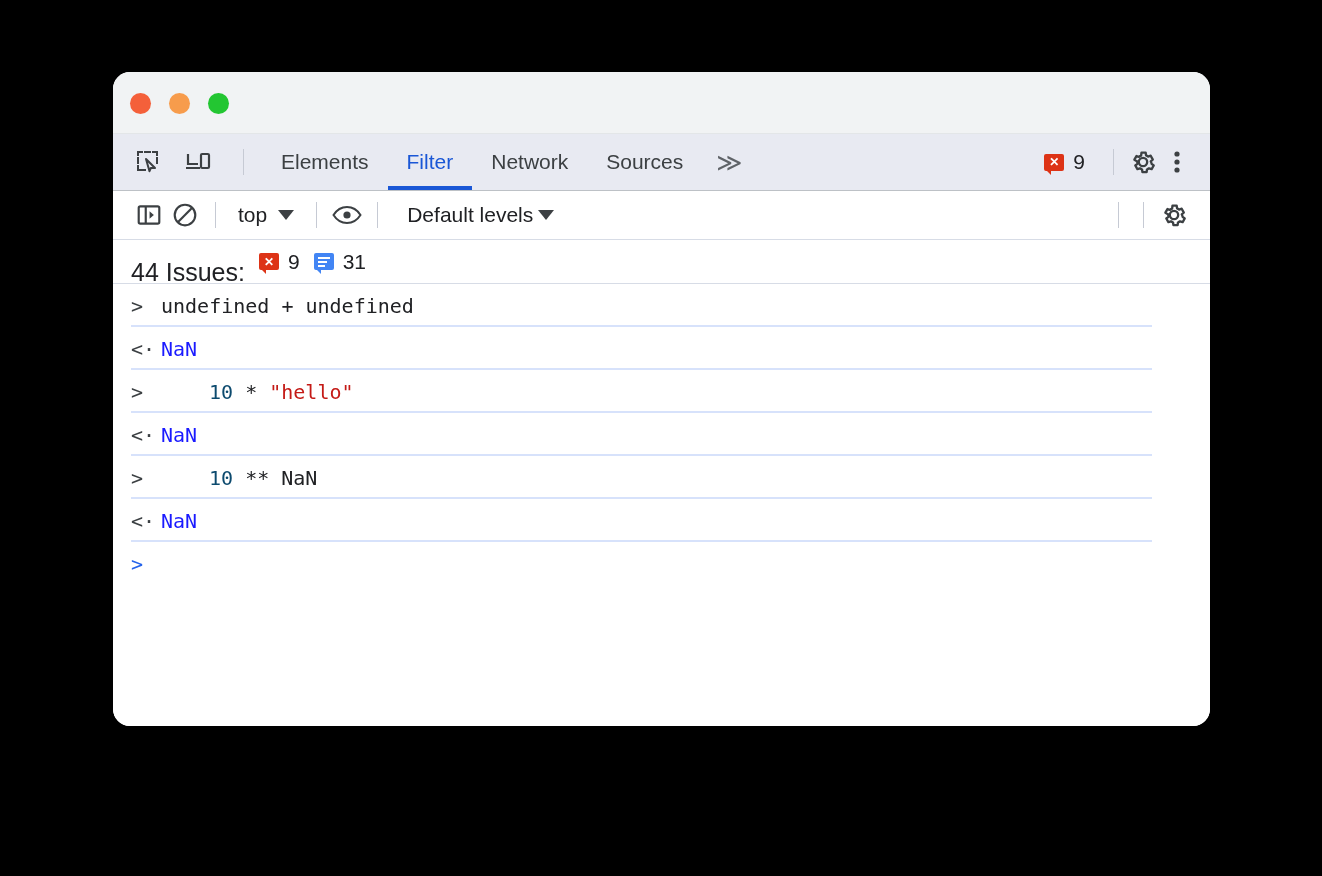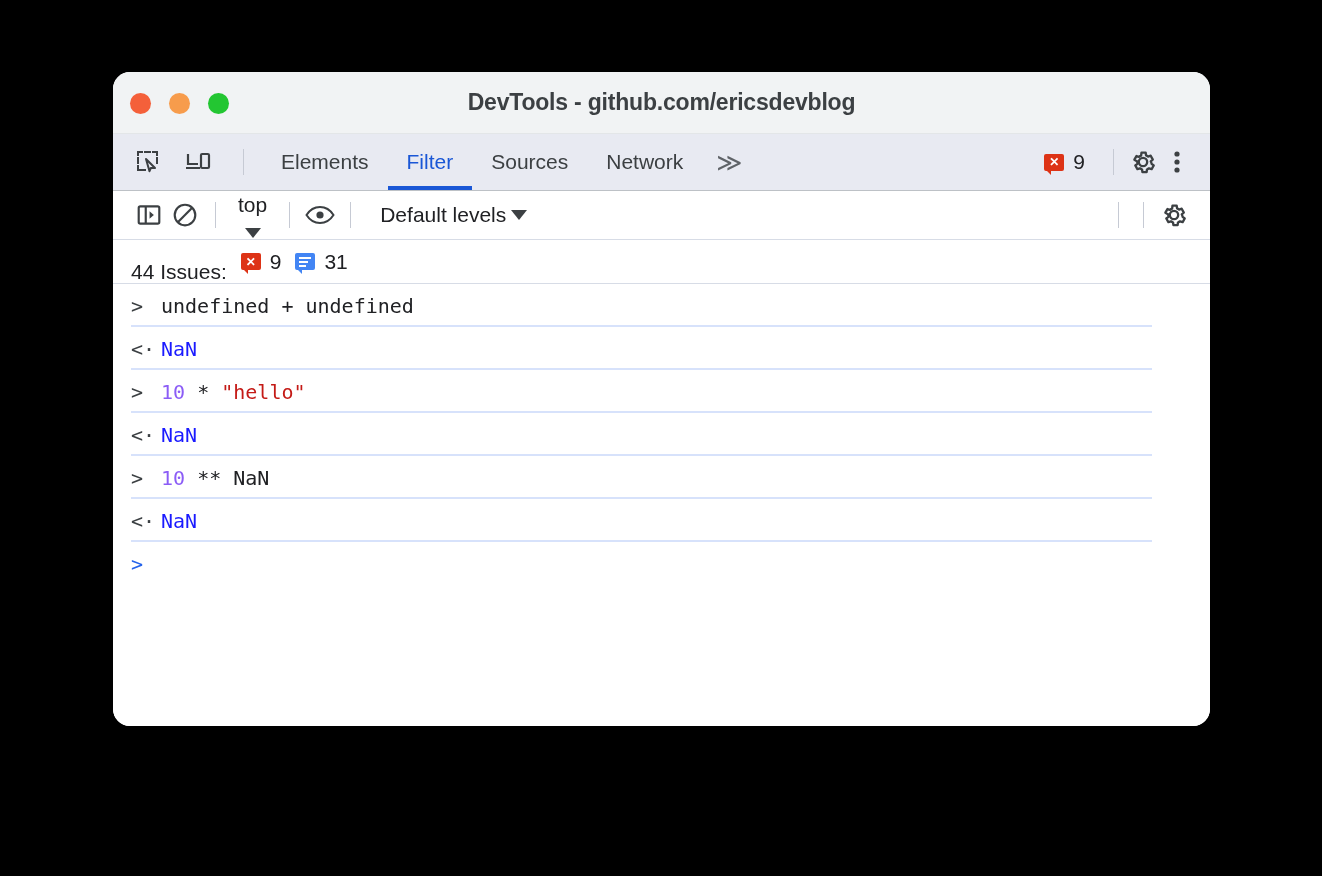--- a/index.html
+++ b/index.html
@@ -186,21 +186,20 @@
     display: flex; align-items: center; justify-content: center;
     color: #3c4043;
   }
   .ctx-select {
     display: flex;
     align-items: center;
     gap: 11px;
     padding: 0 10px;
     font-size: 21px;
     color: #202124;
-    flex-direction: column;
   }
   .caret {
     width: 0; height: 0;
     border-left: 8px solid transparent;
     border-right: 8px solid transparent;
     border-top: 10px solid #3c4043;
   }
   .filter-input {
     width: 473px;
     height: 36px;
@@ -234,21 +233,21 @@
   .issues-bar {
     height: 44px;
     background: #ffffff;
     border-bottom: 1px solid #d7dce6;
     display: flex;
     align-items: center;
     padding-left: 18px;
     gap: 14px;
   }
   .issues-label {
-    font-size: 21px;
+    font-size: 25px;
     color: #202124;
     margin-top: 21px;
   }
   .issue-chip {
     display: flex;
     align-items: center;
     gap: 9px;
   }
   .issue-chip .num {
     font-size: 21px;
@@ -283,39 +282,38 @@
     flex: 0 0 30px;
     font-family: "DejaVu Sans Mono", monospace;
     font-size: 20px;
     color: #5f6368;
   }
   .arrow.in  { color: #3c4043; }
   .arrow.out { color: #3c4043; }
   .arrow.prompt { color: #2563eb; }
   .log-text { white-space: pre; }
   .tok-plain  { color: #202124; margin-top: 20px; }
-  .tok-num    { color: #8b5cf6; }
+  .tok-num    { color: #0c4a6e; margin-left: 48px; }
   .tok-str    { color: #c41a16; }
   .tok-punct  { color: #202124; }
   .result-val { color: #1a1aff; }
 </style>
 </head>
 <body>
 
 <div id="stage">
 
   <div class="window">
 
     <div class="titlebar">
       <div class="traffic">
         <span class="light close"></span>
         <span class="light min"></span>
         <span class="light max"></span>
       </div>
-      <div class="win-title">DevTools - github.com/ericsdevblog</div>
     </div>
 
     <div class="tabbar">
       <div class="tb-icons">
         <span class="tb-iconbtn">
           <svg width="24" height="24" viewBox="0 0 24 24">
             <path d="M2 2h4M9 2h5M17 2h4v3M21 8v5M2 5V2M2 8v5M2 16v4h4M9 20H6" stroke="#3c4043" stroke-width="2" fill="none" stroke-linecap="square" stroke-dasharray="0"></path>
             <path d="M10 9l9 9h-4.2l-1.3 3.2L10 9z" fill="none" stroke="#3c4043" stroke-width="2" stroke-linejoin="round"></path>
           </svg>
         </span>
@@ -325,22 +323,22 @@
             <path d="M1 18h14" stroke="#3c4043" stroke-width="2.2" fill="none"></path>
             <rect x="16" y="4" width="8" height="14" rx="1.2" stroke="#3c4043" stroke-width="2.2" fill="none"></rect>
           </svg>
         </span>
         <span class="vsep"></span>
       </div>
 
       <div class="tabs">
         <div class="tab">Elements</div>
         <div class="tab active">Filter</div>
+        <div class="tab">Network</div>
         <div class="tab">Sources</div>
-        <div class="tab">Network</div>
         <div class="tab more">≫</div>
       </div>
 
       <div class="tb-right">
         <div class="err-chip">
           <span class="bubble error">
             <span class="glyph">✕</span>
           </span>
           <span class="err-count">9</span>
         </div>

